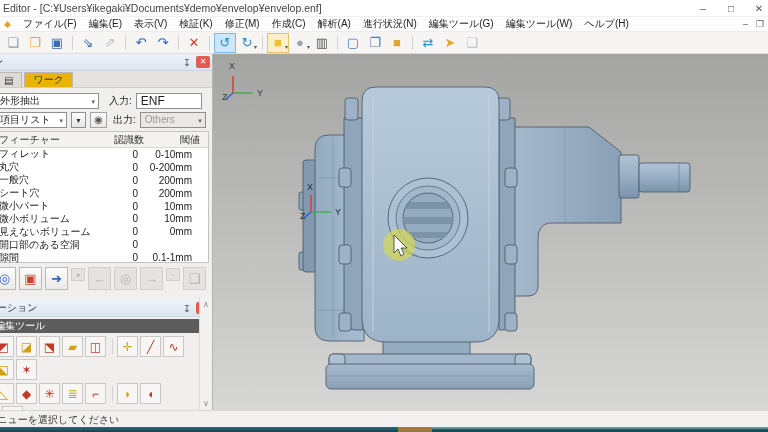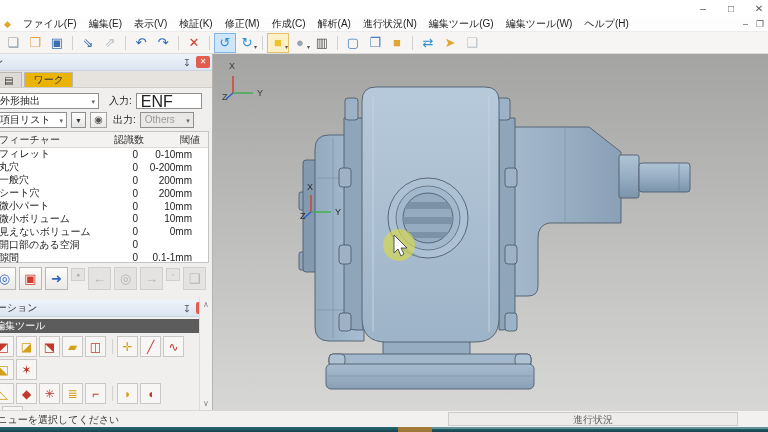--- a/index.html
+++ b/index.html
@@ -37,21 +37,21 @@
   .pclose{width:14px;height:12px;background:#e25d4e;color:#fff;font-size:8px;line-height:12px;text-align:center;border-radius:2px;}
   .tabs{height:17px;background:#e6e3df;display:flex;align-items:flex-end;padding-left:4px;border-bottom:1px solid #cfcecc;}
   .tab{height:15px;padding:0 8px;font-size:10px;color:#333;background:#dedbd7;border:1px solid #b9b8b6;border-bottom:none;
     display:flex;align-items:center;margin-right:2px;}
   .tab.on{background:#eab308;}
   .prow{display:flex;align-items:center;height:19px;padding:0 4px;font-size:10px;color:#222;gap:4px;}
   .sel{height:16px;border:1px solid #8f8f8f;background:#fff;font-size:10px;display:flex;align-items:center;
     padding:0 14px 0 4px;position:relative;white-space:nowrap;overflow:hidden;}
   .sel::after{content:"▾";font-size:7px;color:#666;position:absolute;right:3px;top:4px;}
   .sel.disabled{background:#e9e8e6;color:#9a9a9a;}
-  .inbox{height:16px;border:1px solid #8f8f8f;background:#fff;font-size:16px;padding:0 4px;color:#222;line-height:15px;}
+  .inbox{height:16px;border:1px solid #8f8f8f;background:#fff;font-size:12px;padding:0 4px;color:#222;line-height:15px;}
   .dropbtn{width:15px;height:16px;border:1px solid #8f8f8f;background:linear-gradient(#fdfdfd,#e4e4e4);
     font-size:7px;color:#333;text-align:center;line-height:15px;}
   .roundbtn{width:17px;height:16px;border:1px solid #a5a4a2;background:linear-gradient(#fdfdfd,#e9e8e6);
     font-size:10px;color:#555;text-align:center;line-height:14px;}
   .ftable{margin:2px 4px 0 4px;background:#fff;border:1px solid #c5c4c2;height:132px;font-size:10px;color:#222;}
   .thead{display:flex;height:16px;background:#f3f2f0;border-bottom:1px solid #d8d7d5;color:#333;}
   .trow{display:flex;height:12.9px;align-items:center;}
   .tf{width:108px;padding-left:3px;white-space:nowrap;overflow:hidden;}
   .tc{width:40px;text-align:right;padding-right:6px;}
   .tt{width:56px;text-align:right;padding-right:8px;white-space:nowrap;}
@@ -79,20 +79,23 @@
   .taskbar .lighter{position:absolute;left:432px;right:0;top:0;height:2px;background:#9fc3c9;opacity:.5;}
 
   
   .viewport{left:213px;top:54px;width:555px;height:356px;}
 </style>
 </head>
 <body>
 
 <div id="screen">
 
+  <div class="abs titlebar">
+    <span>Editor - [C:¥Users¥ikegaki¥Documents¥demo¥envelop¥envelop.enf]</span>
+  </div>
   <div class="abs wbtns">
     <span>–</span>
     <span>□</span>
     <span>✕</span>
   </div>
 
   <div class="abs menubar">
     <span class="menuicon">◆</span>
     <span class="mitem">ファイル(F)</span>
       <span class="mitem">編集(E)</span>
@@ -190,21 +193,21 @@
       <div class="prow" style="margin-top:3px;">
         <div class="sel" style="width:104px;">外形抽出</div>
         <span style="margin-left:6px;">入力:</span>
         <div class="inbox" style="width:66px;">ENF</div>
       </div>
       <div class="prow">
         <div class="sel" style="width:72px;">項目リスト</div>
         <div class="dropbtn">▼</div>
         <div class="roundbtn">◉</div>
         <span style="margin-left:2px;">出力:</span>
-        <div class="sel disabled" style="width:54px;">Others</div>
+        <div class="sel disabled" style="width:66px;">Others</div>
       </div>
 
       <div class="ftable">
         <div class="thead">
           <span class="tf">フィーチャー</span>
           <span class="tc">認識数</span>
           <span class="tt">閾値</span>
         </div>
         <div class="trow">
             <span class="tf">フィレット</span>
@@ -481,21 +484,20 @@
 
     <g>
       <circle cx="186" cy="191" r="16" fill="#d8d84a" opacity="0.65"></circle>
       <path d="M181,181 L181,199 L185,195 L188,202 L191,200 L188,194 L194,194 Z" fill="#ffffff" stroke="#333" stroke-width="0.8"></path>
     </g>
   </svg>
   </div>
 
   <div class="abs statusbar">
     <span class="smsg">メニューを選択してください</span>
-    <div class="progressbox">進行状況</div>
   </div>
 
   <div class="abs taskbar">
     <div class="orange"></div>
     <div class="lighter"></div>
   </div>
 
 </div>
 
 </body></html>

